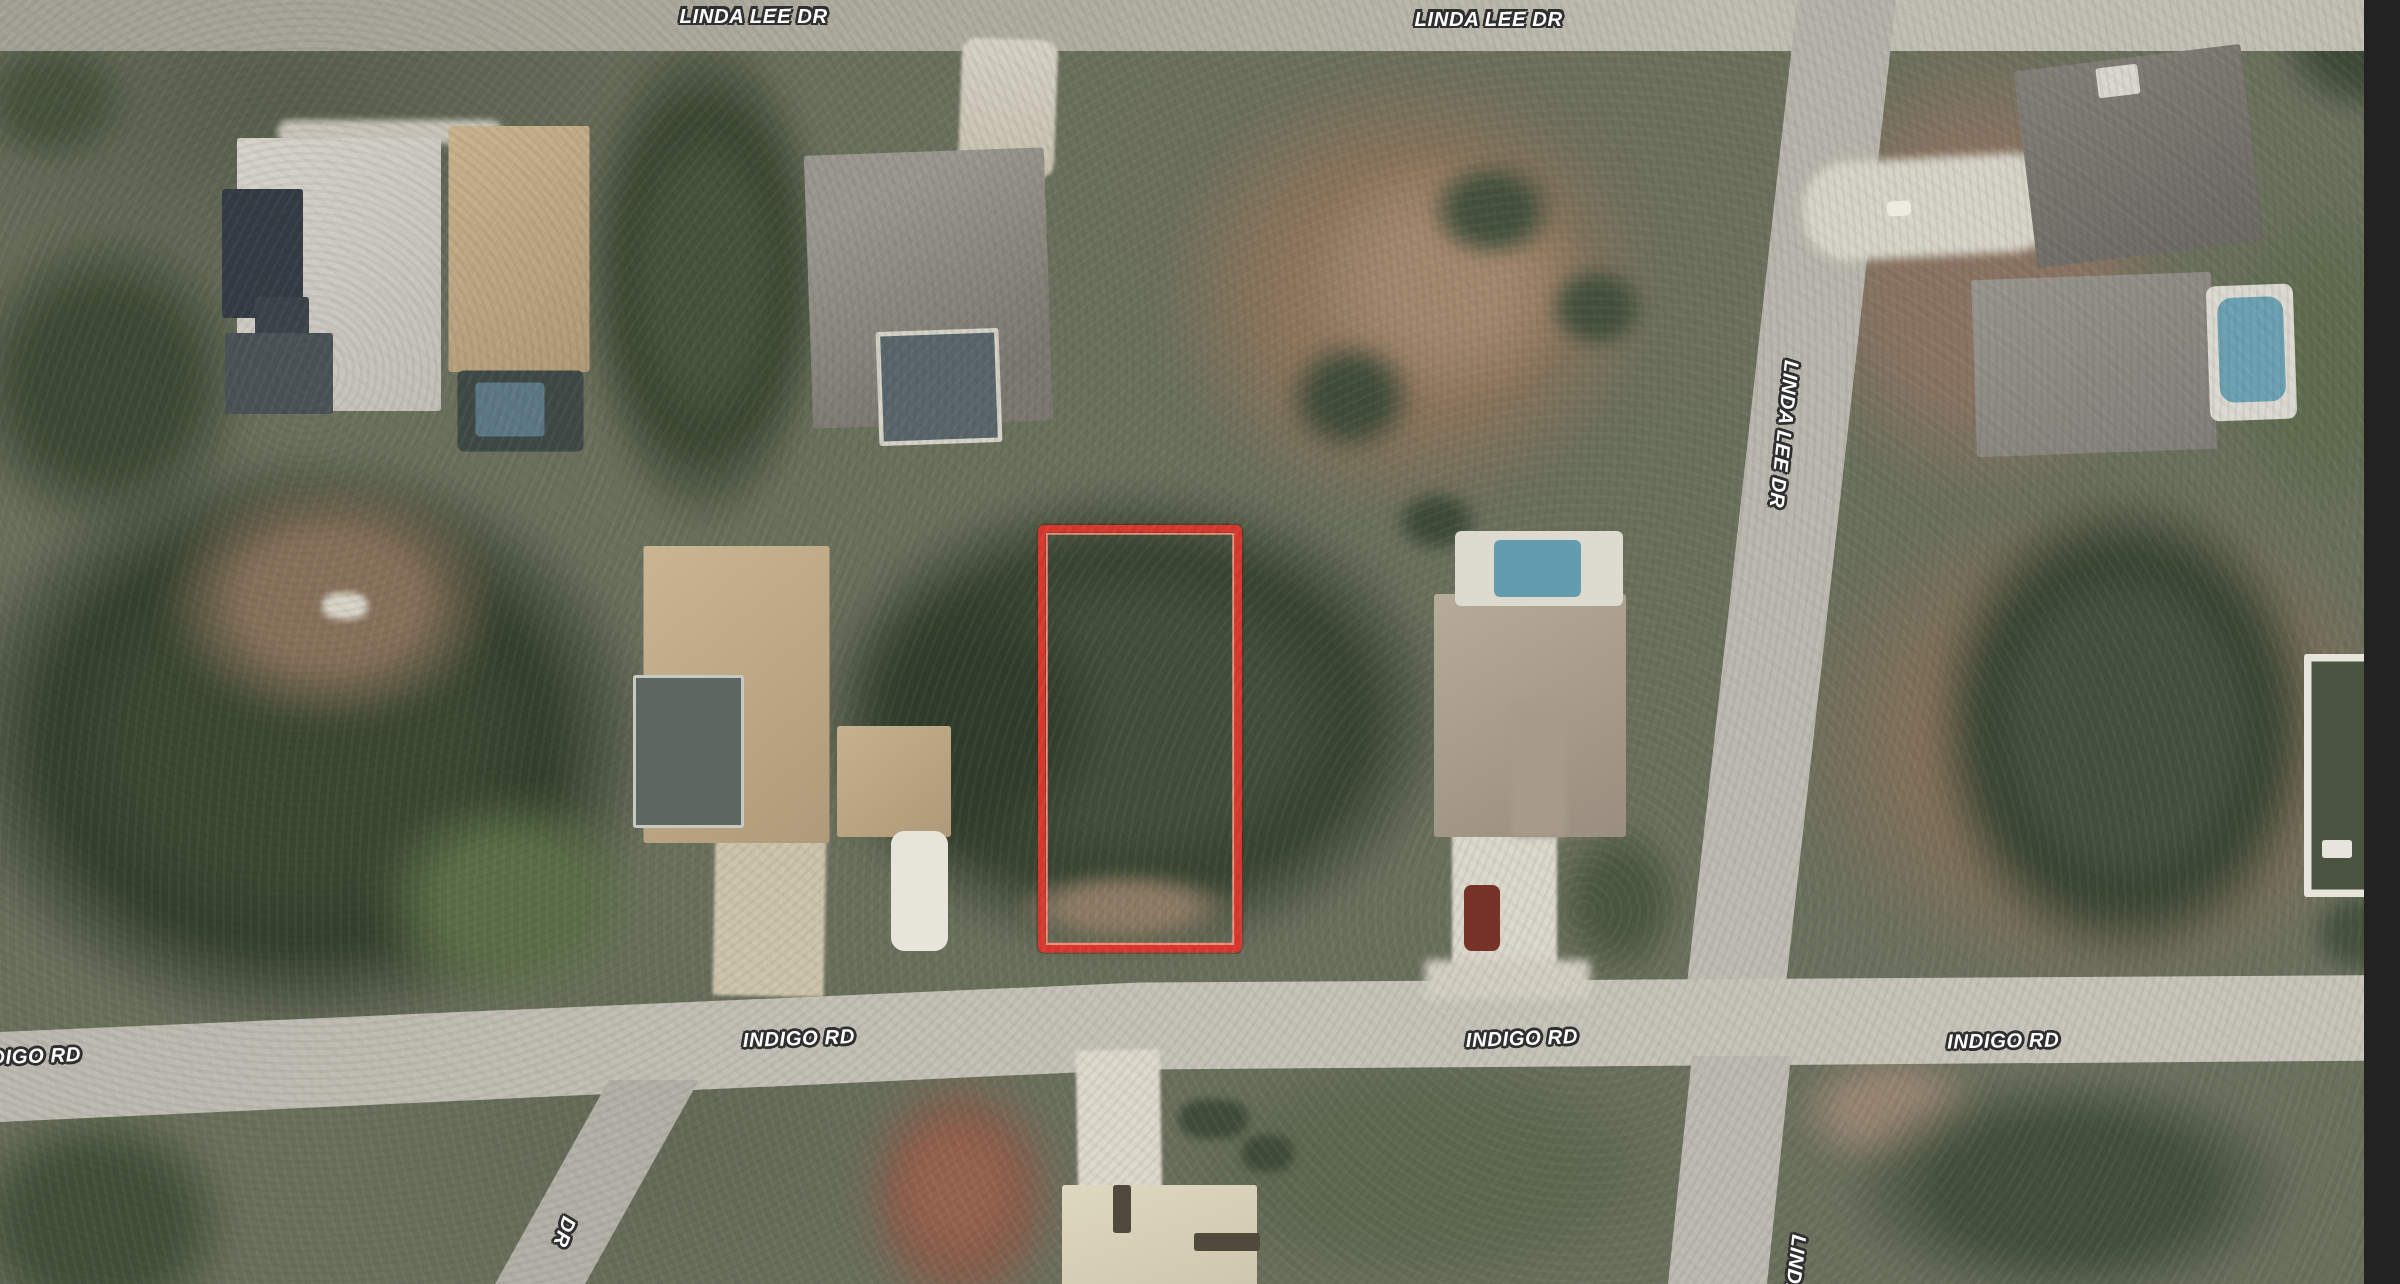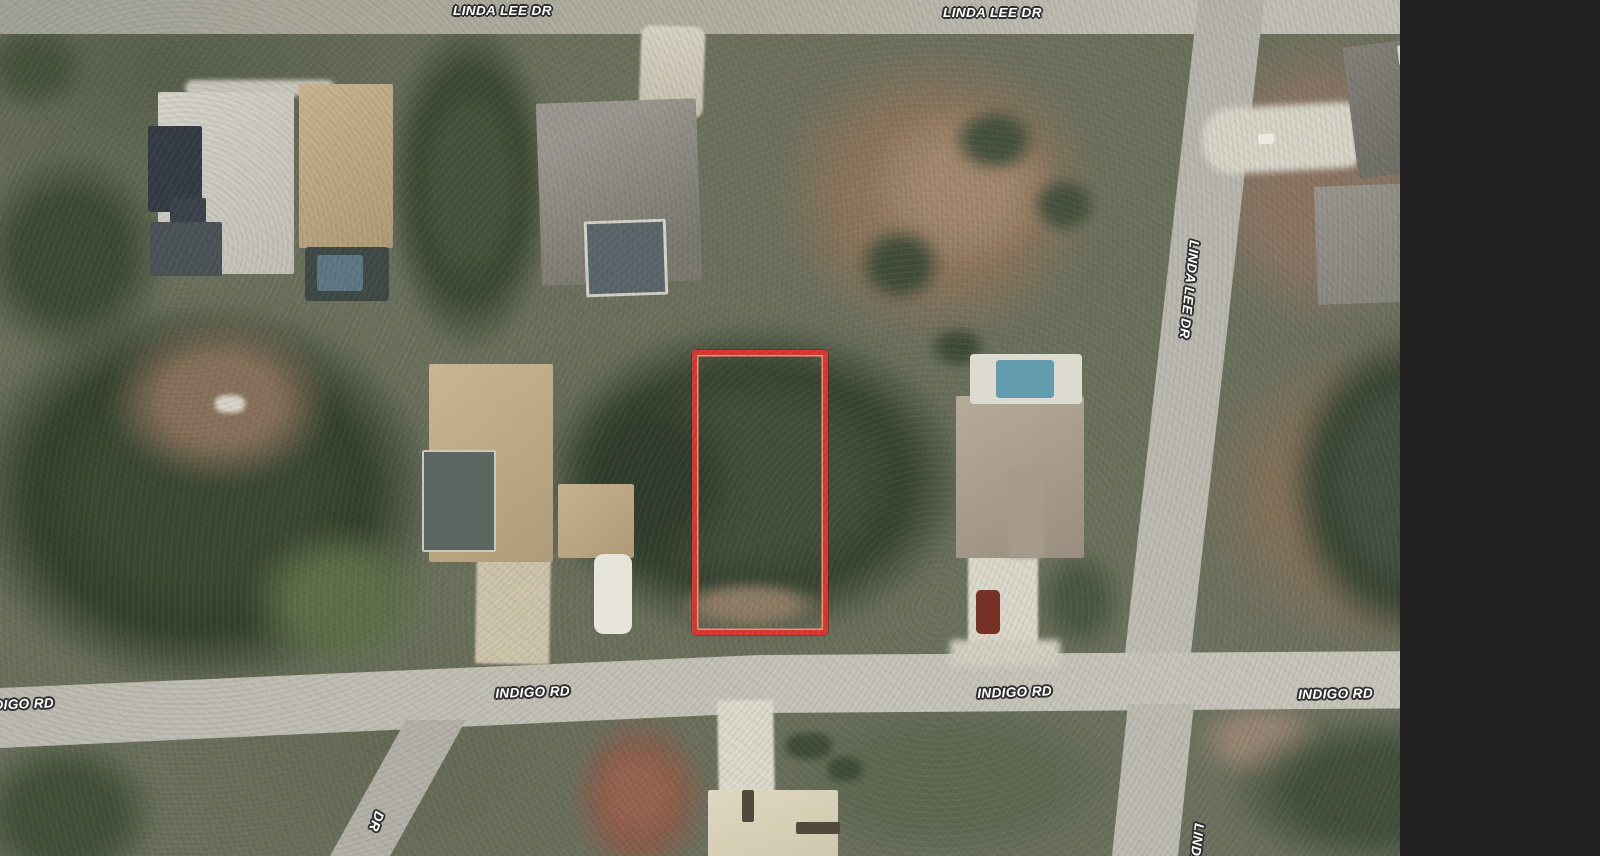--- a/index.html
+++ b/index.html
@@ -1,17 +1,17 @@
 <!DOCTYPE html>
 <html><head>
 <meta charset="utf-8">
 <style>
   html,body{margin:0;padding:0;background:#222;}
   #map{
-    position:relative;width:1400px;height:856px;overflow:hidden;
+    position:relative;width:1576px;height:856px;overflow:hidden;
     font-family:"Liberation Sans",sans-serif;
     filter:saturate(.92);
   }
   .layer{position:absolute;inset:0;}
   .base{
     background-color:#6b705c;
     background-image:
       radial-gradient(420px 260px at 12% 8%, rgba(70,80,60,.55), transparent 70%),
       radial-gradient(500px 320px at 86% 78%, rgba(113,116,98,.45), transparent 70%),
       radial-gradient(420px 260px at 64% 14%, rgba(122,112,92,.30), transparent 70%),

